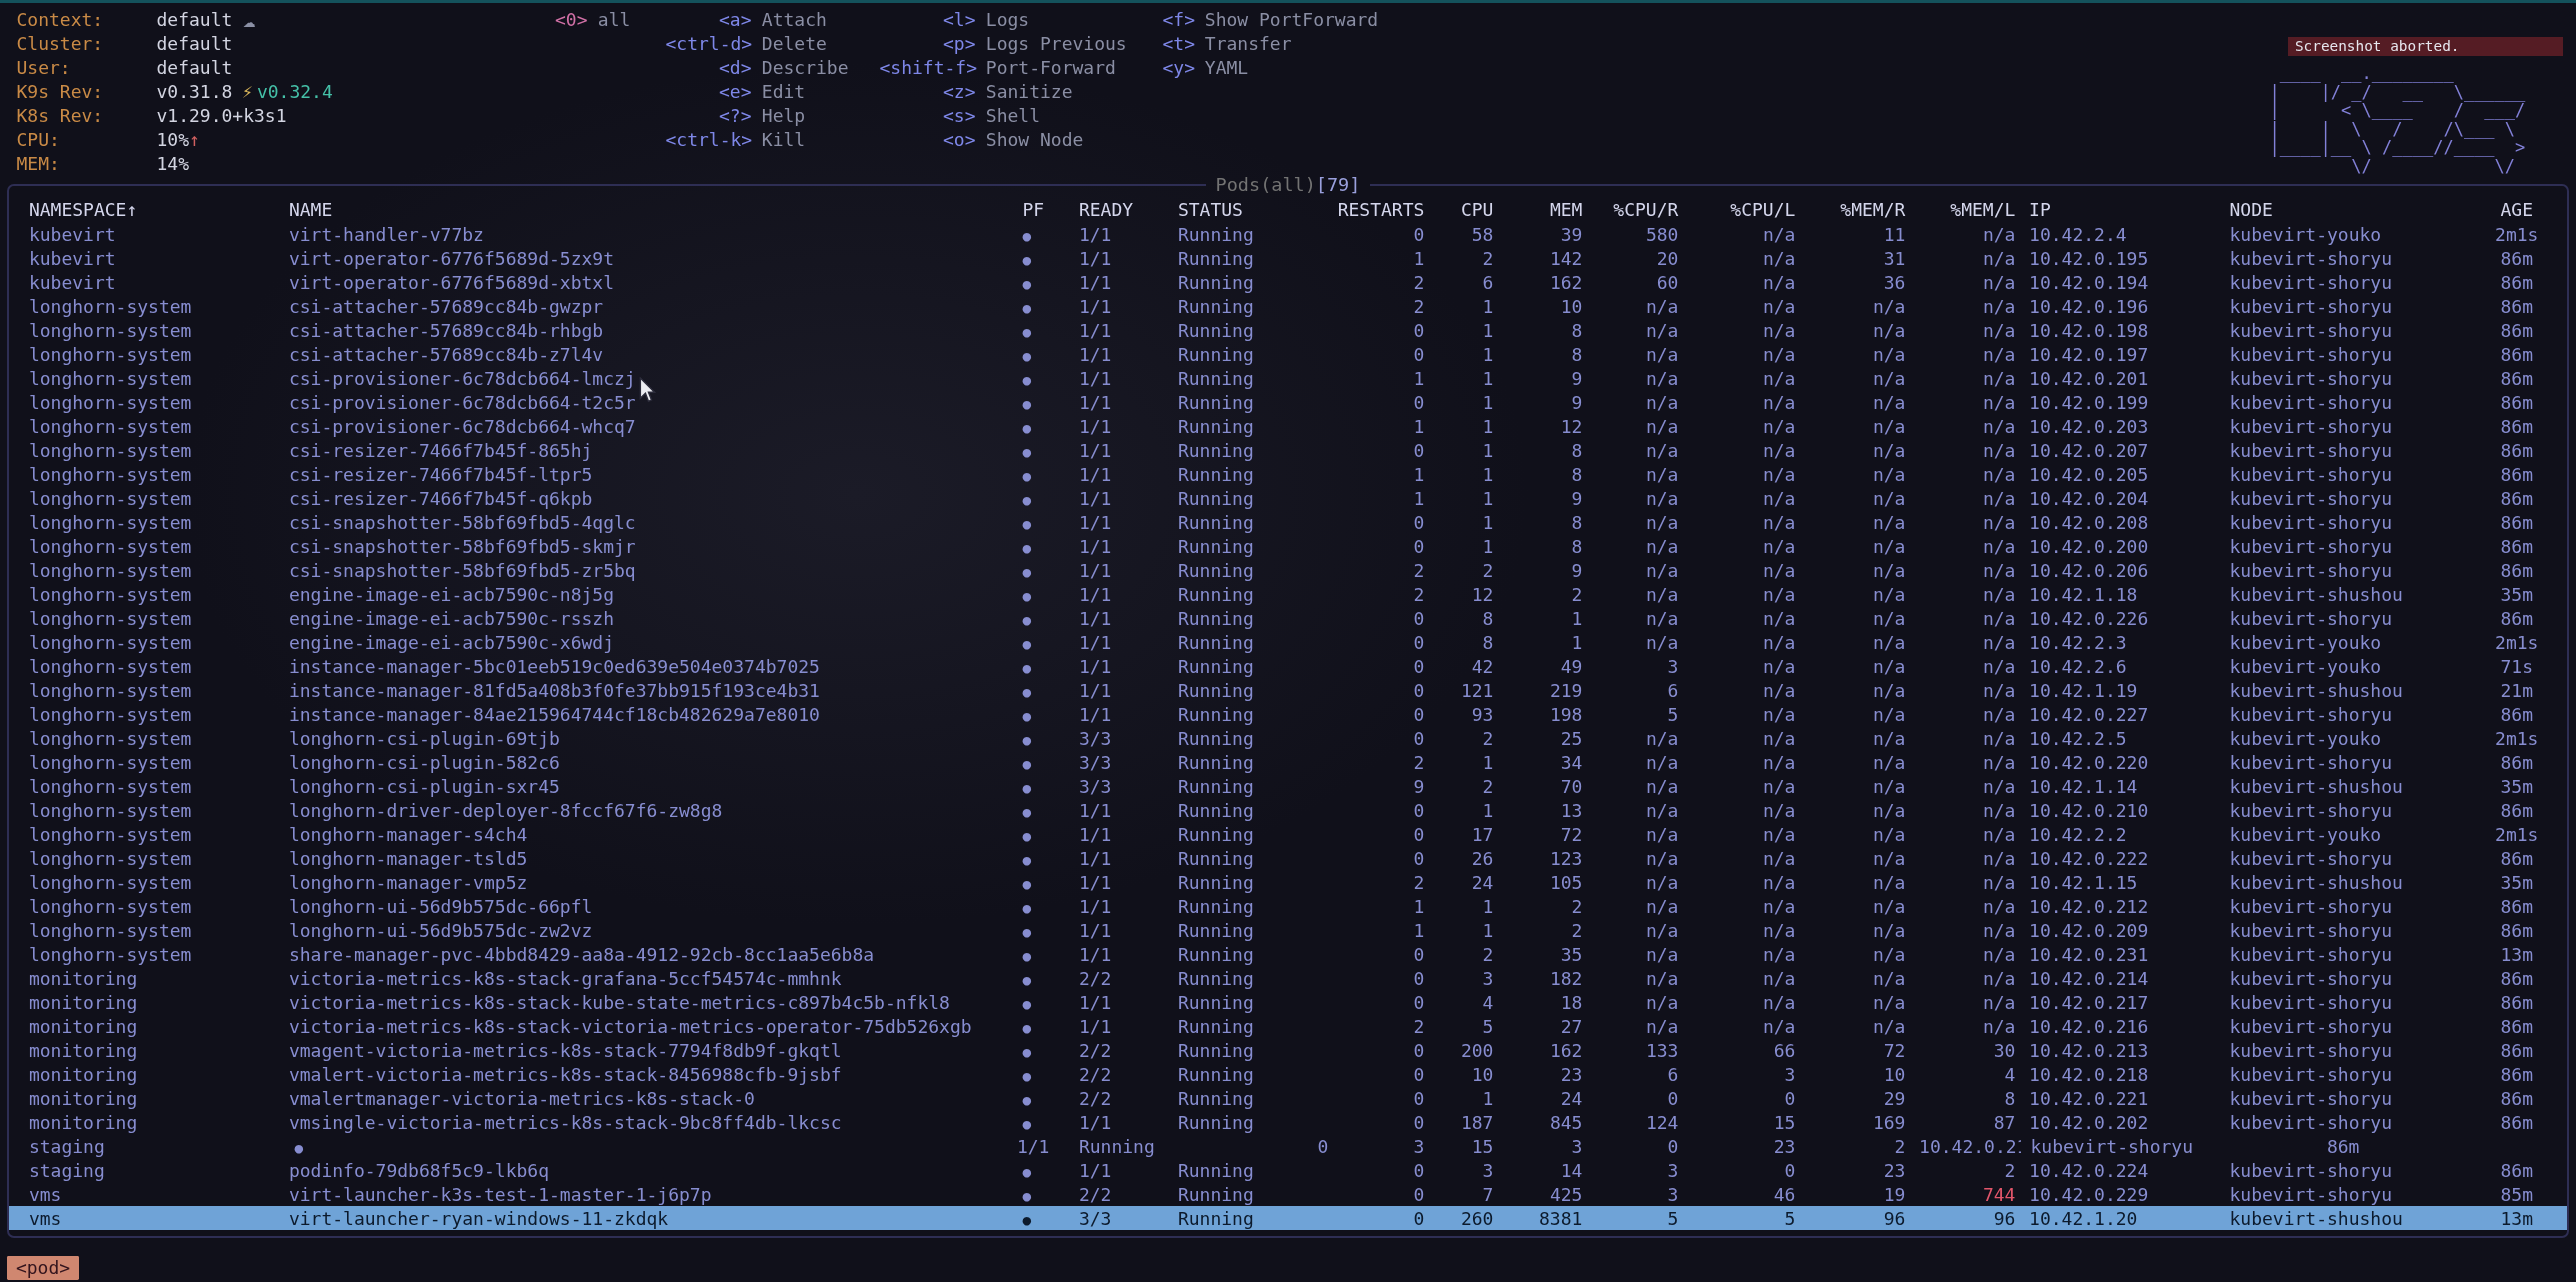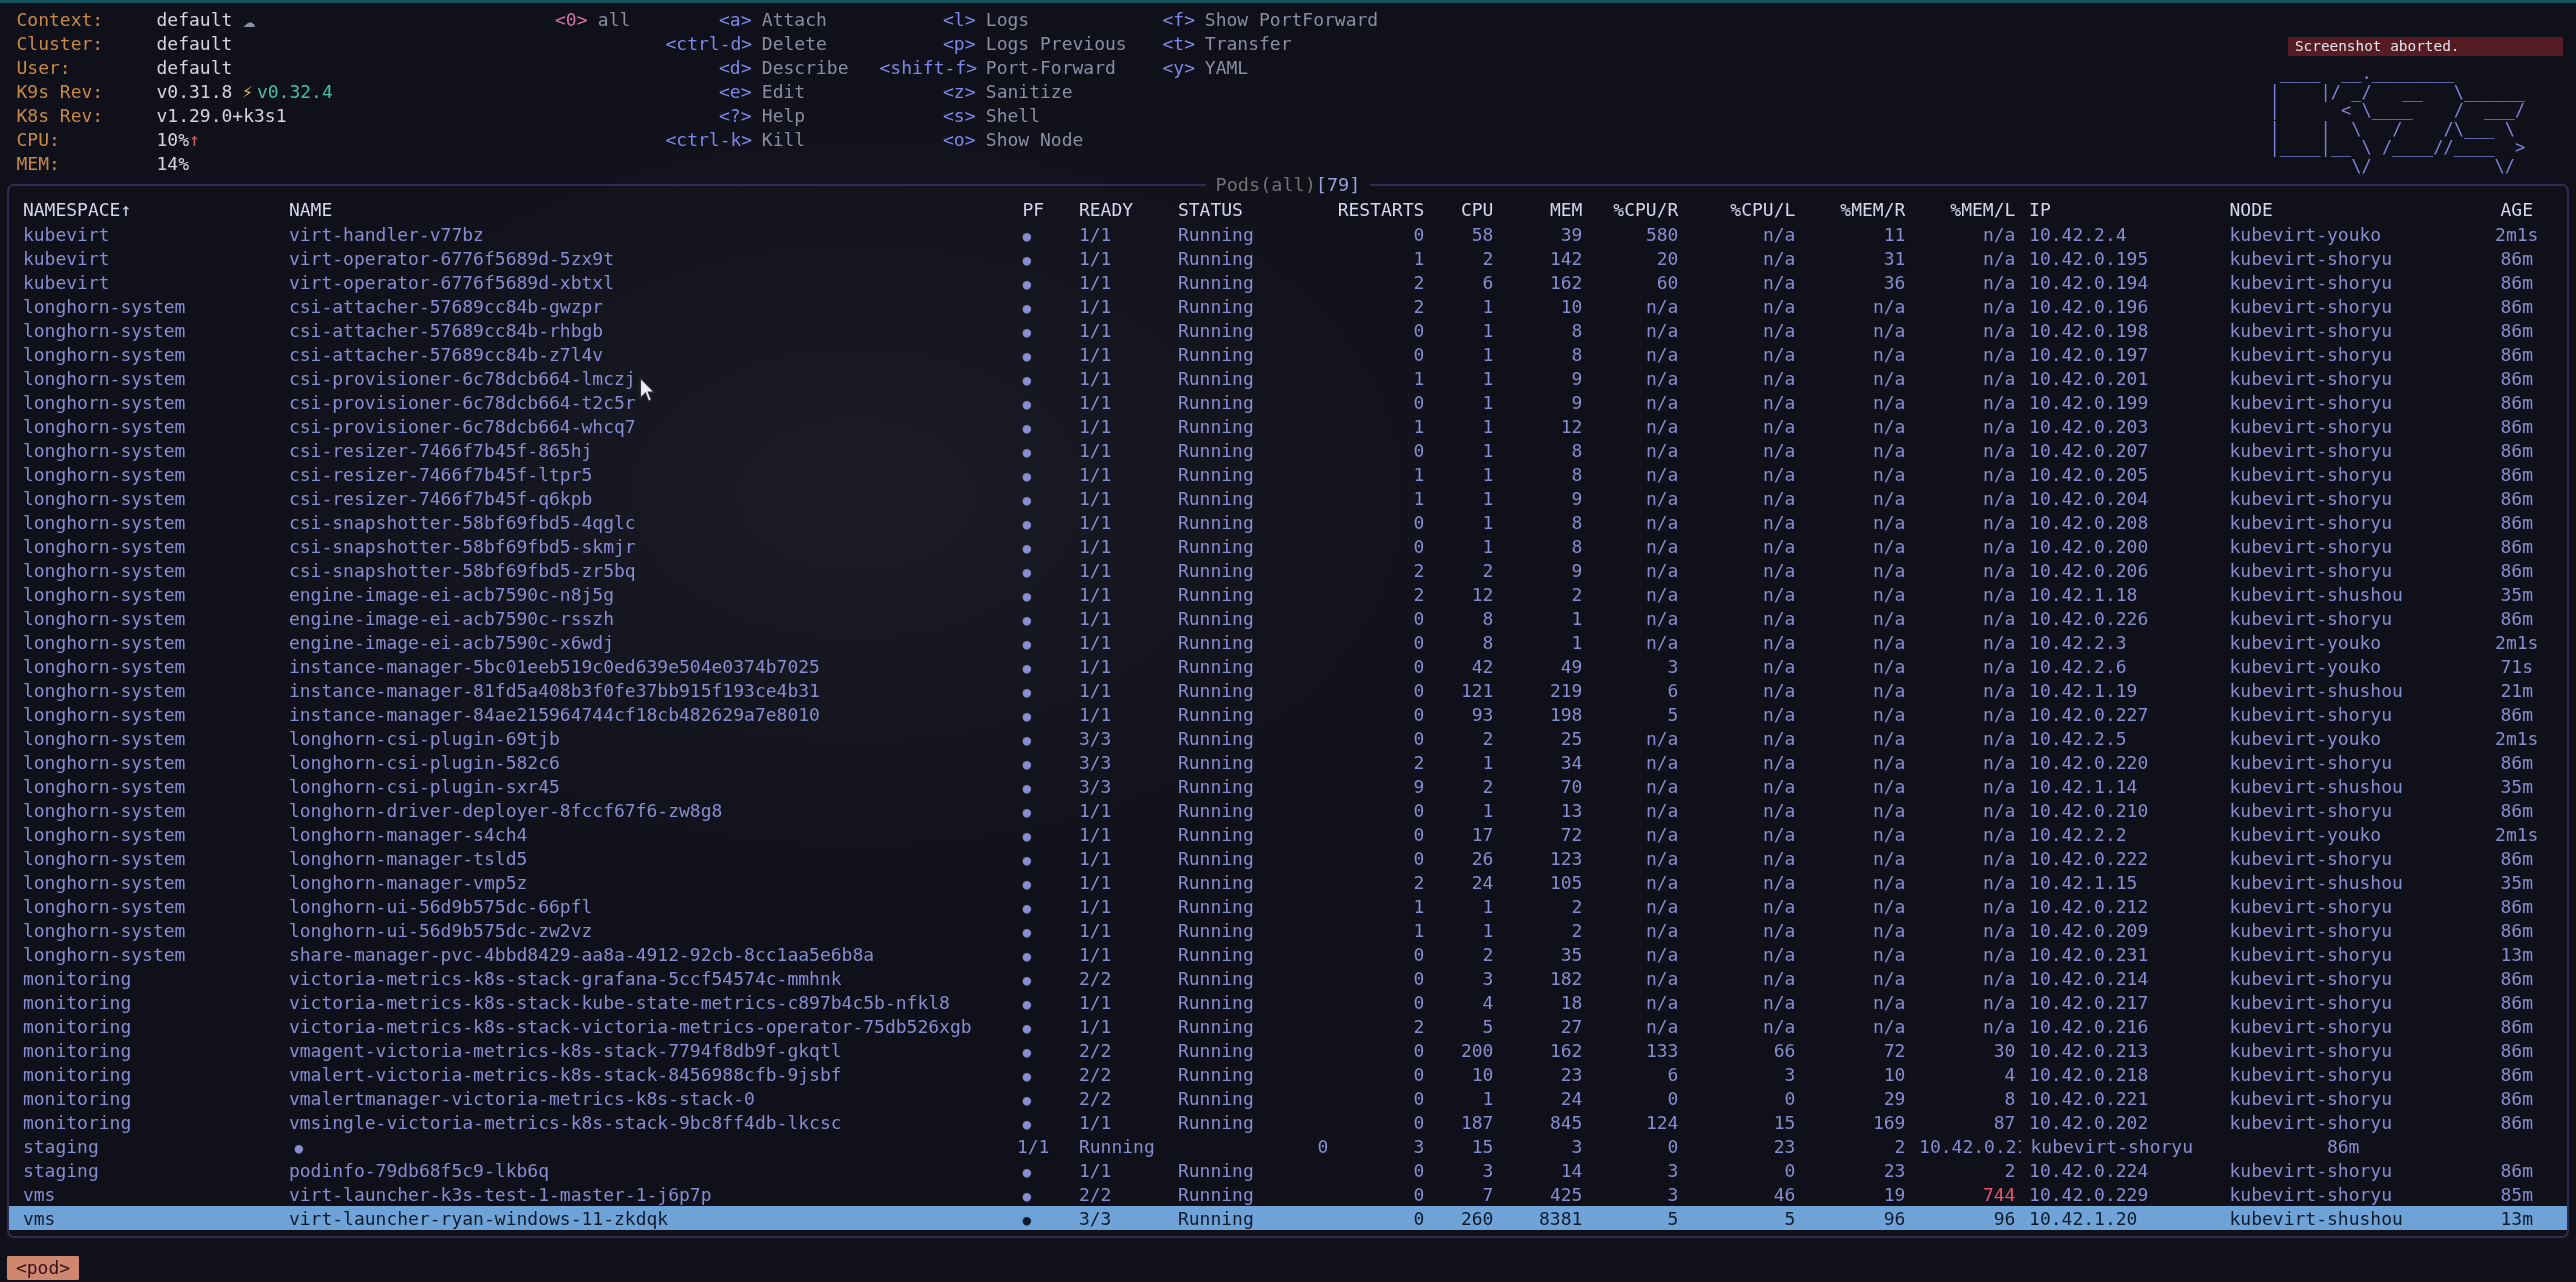--- a/index.html
+++ b/index.html
@@ -57,21 +57,21 @@
   .ttl-count { color:#9aa0dd; }
 
   .thead, .trow {
     display:grid;
     grid-template-columns:280px 728px 62px 99px 156px 96px 69px 89px 96px 117px 110px 110px 199px 237px minmax(0,1fr);
     align-items:center;
   }
   .thead { height:26px; margin-top:1.4px; color:#d4d6ec; }
   .trow  { height:24px; }
   .cell  { white-space:nowrap; overflow:hidden; }
-  .c-ns   { padding-left:14px; }
+  .c-ns   { padding-left:20px; }
   .c-num  { text-align:right; padding-right:5.5px; }
   .c-pf   { padding-left:5.5px; }
   .c-ip   { padding-left:8.2px; }
   .c-node { padding-left:9.6px; }
   .c-age  { padding-left:9.6px;text-align:center; }
   .dot { font-size:14.4px; }
   .trow.selected { background:#6fa3d7; color:#0c1a2c; }
   .alert { color:#e2566b; }
 
   

